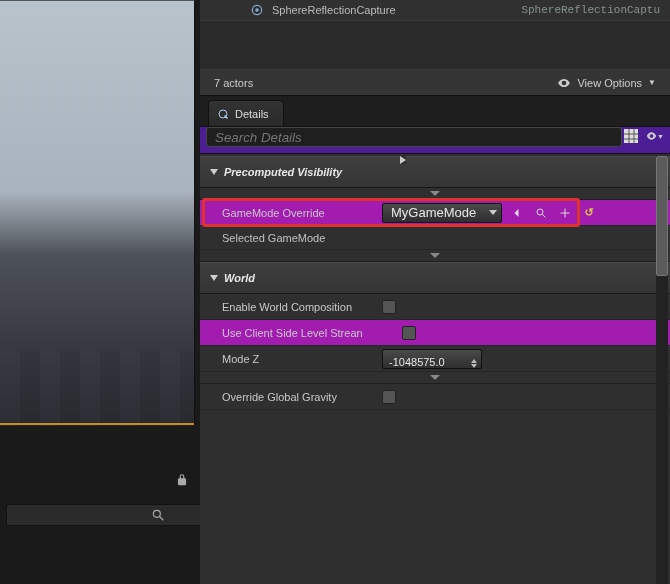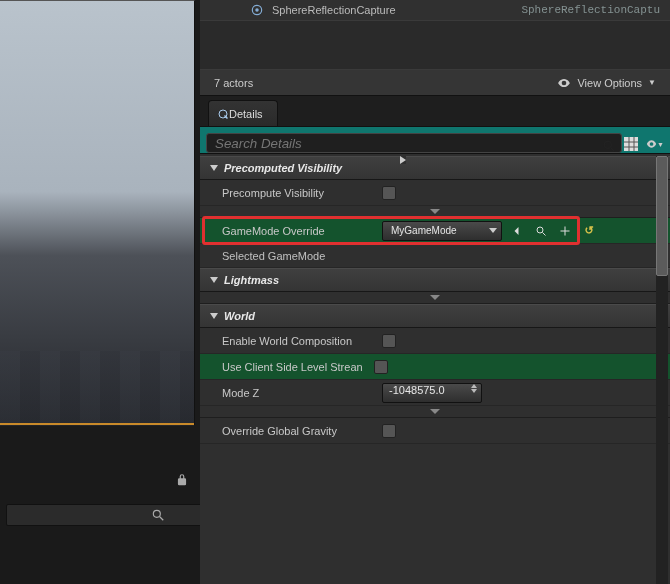--- a/index.html
+++ b/index.html
@@ -29,65 +29,65 @@
   
   .outliner-row { display:flex; align-items:center; height:20px; padding:0 10px 0 50px; color:#bbb; background:#303030; }
   .outliner-row .icon { margin-right:8px; opacity:.8; }
   .outliner-row .rlabel { margin-left:auto; color:#9aa; opacity:.8;font-family:Liberation Mono, monospace; }
   .outliner-gap { height:50px; background:#2a2a2a; border-top:1px solid #3a3a3a; border-bottom:1px solid #3a3a3a; }
   .outliner-footer { display:flex; align-items:center; height:26px; padding:0 14px; background:#353535; border-bottom:1px solid #111; }
   .outliner-footer .vo { margin-left:auto; display:flex; align-items:center; gap:6px; }
 
   
   .tabs { display:flex; align-items:flex-end; height:30px; background:#1e1e1e; padding-left:8px; gap:2px; }
-  .tab { display:flex; align-items:center; height:26px; padding:0 14px 0 8px;
+  .tab { display:flex; align-items:center; gap:6px; height:26px; padding:0 14px 0 8px;
          background:linear-gradient(#3d3d3d,#333); border:1px solid #111; border-bottom:none;
          border-radius:4px 4px 0 0; color:#ddd; position:relative;text-align:right; }
   .tab.inactive { background:linear-gradient(#333,#2a2a2a); }
   .tab .ticon { width:12px; height:12px; }
   .tab .close { font-size:10px; color:#888; margin-left:6px; }
   .tab-highlight { position:absolute; inset:-5px -8px -5px -8px; border:3px solid #e03030; border-radius:4px; pointer-events:none; }
 
   
-  .searchrow { display:flex; align-items:flex-end; height:28px; background:#0f766e; border-top:1px solid #111; border-bottom:1px solid #111; padding:0 6px; gap:6px; }
+  .searchrow { display:flex; align-items:flex-start; height:28px; background:#4c1d95; border-top:1px solid #111; border-bottom:1px solid #111; padding:0 6px; gap:6px; }
   .searchrow input { flex:1; height:20px; background:#1f1f1f; border:1px solid #444; border-radius:3px; color:#aaa; padding:0 24px 0 8px; font-style:italic; }
   .searchrow .mag { margin-left:-26px; }
   .matrix-icon, .eye-icon { width:18px; height:18px; display:flex; align-items:center; justify-content:center; }
 
   
   .details-body { position:absolute; left:0; right:0; top:156px; bottom:0; overflow:hidden; }
   .scroll-track { position:absolute; right:2px; top:0; bottom:0; width:12px; background:#222; }
   .scroll-thumb { position:absolute; right:2px; top:0; width:12px; height:120px; background:#5b5b5b; border:1px solid #777; border-radius:2px; }
 
-  .section-head { display:flex; align-items:center; height:24px; padding:0 10px; background:linear-gradient(#3f3f3f,#343434); border-top:1px solid #4a4a4a; border-bottom:1px solid #171717; font-weight:bold; font-style:italic; color:#e8e8e8; gap:6px; }
+  .section-head { display:flex; align-items:center; height:32px; padding:0 10px; background:linear-gradient(#3f3f3f,#343434); border-top:1px solid #4a4a4a; border-bottom:1px solid #171717; font-weight:bold; font-style:italic; color:#e8e8e8; gap:6px; }
   .tri { width:0; height:0; display:inline-block; }
   .tri.down { border-left:4px solid transparent; border-right:4px solid transparent; border-top:6px solid #ccc; }
   .tri.right { border-top:4px solid transparent; border-bottom:4px solid transparent; border-left:6px solid #ccc; }
 
   .prop-row { display:flex; align-items:center; height:26px; padding:0 10px 0 22px; background:#2f2f2f; border-bottom:1px solid #262626; }
-  .prop-row.alt { background:#14532d; }
+  .prop-row.alt { background:#a21caf; }
   .prop-label { width:160px; color:#c8c8c8; }
   .prop-val { flex:1; display:flex; align-items:center; gap:6px; }
   .checkbox { width:14px; height:14px; background:#555; border:1px solid #222; border-radius:2px; }
 
   .expander-bar { height:12px; background:#2f2f2f; display:flex; align-items:center; justify-content:center; border-bottom:1px solid #1e1e1e; }
   .chev { width:0;height:0;border-left:5px solid transparent;border-right:5px solid transparent;border-top:5px solid #888; }
 
   
   .gm-wrap { position:relative; }
   .gm-highlight { position:absolute; left:2px; right:90px; top:-2px; bottom:-2px; border:3px solid #e03030; border-radius:3px; pointer-events:none; }
   .dropdown { display:flex; align-items:center; height:20px; background:linear-gradient(#4a4a4a,#2e2e2e); border:1px solid #111; border-radius:2px; padding:0 4px; min-width:120px; }
-  .dropdown .dd-text { flex:1; color:#e6e6e6; padding:0 4px; font-size:10px; }
+  .dropdown .dd-text { flex:1; color:#e6e6e6; padding:0 4px; font-size:13px; }
   .dropdown .dd-arrow { width:0;height:0;border-left:4px solid transparent;border-right:4px solid transparent;border-top:5px solid #ccc; }
   .icon-btn { width:18px; height:18px; display:flex; align-items:center; justify-content:center; color:#ddd; }
   .reset { color:#d8c24a; font-weight:bold; }
 
   .sub-row { display:flex; align-items:center; height:24px; padding:0 10px 0 22px; background:#2f2f2f; color:#c0c0c0; gap:6px; border-bottom:1px solid #262626; }
 
-  .num-field { display:flex; align-items:flex-start; height:20px; background:linear-gradient(#4a4a4a,#2e2e2e); border:1px solid #111; border-radius:2px; padding:0 6px; min-width:100px; color:#e6e6e6; position:relative; }
+  .num-field { display:flex; align-items:flex-end; height:20px; background:linear-gradient(#4a4a4a,#2e2e2e); border:1px solid #111; border-radius:2px; padding:0 6px; min-width:100px; color:#e6e6e6; position:relative; }
   .num-field .spin { position:absolute; right:4px; display:flex; flex-direction:column; gap:1px; }
   .num-field .spin span { width:0;height:0;border-left:3px solid transparent;border-right:3px solid transparent; }
   .num-field .spin .up { border-bottom:4px solid #bbb; }
   .num-field .spin .dn { border-top:4px solid #bbb; }
 
   .disabled { opacity:.55; }
 
   svg { display:block; }
 </style>
 </head>
@@ -168,26 +168,20 @@
         </svg>
         <span style="font-size:7px;color:#ccc;">▼</span>
     </div>
   </div>
 
   <div class="details-body">
 
     <div class="section-head">
       <span class="tri down"></span>
       <span>Precomputed Visibility</span>
-    </div>
-    <div class="prop-row">
-      <div class="prop-label">Precompute Visibility</div>
-      <div class="prop-val">
-          <div class="checkbox"></div>
-        </div>
     </div>
     <div class="expander-bar">
         <span class="chev"></span>
       </div>
 
     <div class="prop-row alt gm-wrap">
       <div class="prop-label">GameMode Override</div>
       <div class="prop-val">
         <div class="dropdown">
           <span class="dd-text">MyGameMode</span>
@@ -211,40 +205,36 @@
           </div>
         <div class="icon-btn reset">↺</div>
       </div>
       <div class="gm-highlight"></div>
     </div>
     <div class="sub-row">
       <span class="tri right"></span>
       <span>Selected GameMode</span>
     </div>
 
-    <div class="section-head">
-      <span class="tri down"></span>
-      <span>Lightmass</span>
-    </div>
     <div class="expander-bar">
         <span class="chev"></span>
       </div>
 
     <div class="section-head">
       <span class="tri down"></span>
       <span>World</span>
     </div>
     <div class="prop-row">
       <div class="prop-label">Enable World Composition</div>
       <div class="prop-val">
           <div class="checkbox"></div>
         </div>
     </div>
     <div class="prop-row alt">
-      <div class="prop-label" style="width:152px">Use Client Side Level Strean</div>
+      <div class="prop-label" style="width:180px">Use Client Side Level Strean</div>
       <div class="prop-val">
           <div class="checkbox"></div>
         </div>
     </div>
     <div class="prop-row">
       <div class="prop-label">Mode Z</div>
       <div class="prop-val">
         <div class="num-field">
           <span>-1048575.0</span>
           <div class="spin">

